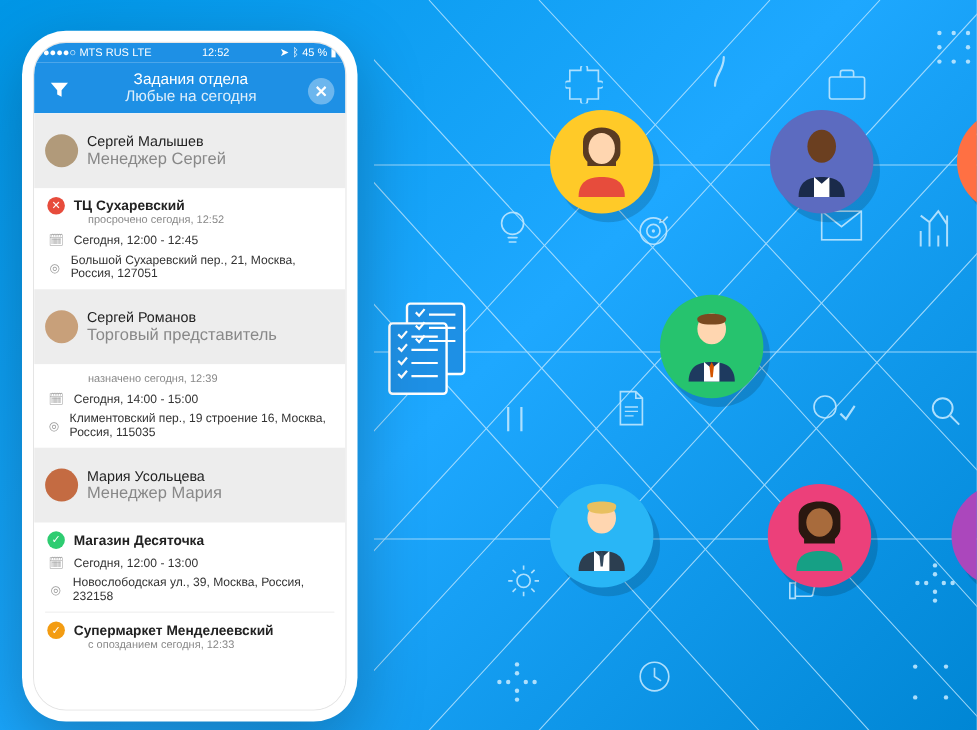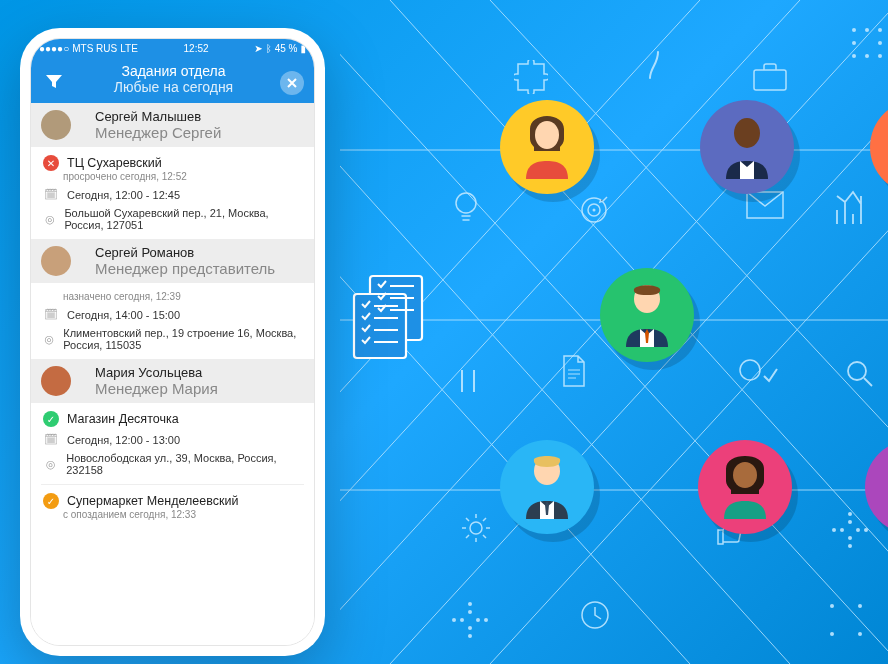--- a/index.html
+++ b/index.html
@@ -10,33 +10,33 @@
 .phone-inset{flex:1;background:#fff;border-radius:30px;overflow:hidden;display:flex;flex-direction:column;border:1px solid #e5e5e5}
 .statusbar{height:18px;background:#1e90e5;color:#fff;display:flex;align-items:center;justify-content:space-between;font-size:10px;padding:0 8px}
 .sb-left,.sb-right{display:flex;align-items:center;gap:3px}
 .header{background:#1e90e5;color:#fff;display:flex;align-items:flex-end;justify-content:space-between;padding:6px 10px 8px 10px}
 .header .title-wrap{text-align:center;flex:1}
 .header .title{font-size:14px;font-weight:400}
 .header .subtitle{font-size:14px;opacity:.85}
 .icon-btn{width:26px;height:26px;display:flex;align-items:center;justify-content:center;cursor:pointer}
 .close-btn{width:24px;height:24px;border-radius:50%;background:rgba(255,255,255,.35);display:flex;align-items:center;justify-content:center;cursor:pointer}
 .list{flex:1;background:#fff;overflow:hidden;font-size:12px}
-.manager{background:#ededed;padding:6px 10px;display:flex;align-items:center;gap:24px}
+.manager{background:#ededed;padding:18px 10px;display:flex;align-items:center;gap:8px}
 .avatar{width:30px;height:30px;border-radius:50%;background:#999;flex-shrink:0;overflow:hidden}
 .manager .m-name{font-weight:500;font-size:13px;color:#222}
 .manager .m-role{font-size:15px;color:#888}
 .task{padding:8px 10px 8px 12px}
 .task-head{display:flex;align-items:center;gap:8px;position:relative}
 .status-dot{width:16px;height:16px;border-radius:50%;flex-shrink:0;display:flex;align-items:center;justify-content:center;font-size:10px;color:#fff}
 .status-red{background:#e74c3c}
 .status-blue{border:2px solid #1e90e5;background:#fff}
 .status-green{background:#2ecc71}
 .status-amber{background:#f39c12}
-.task-title{font-weight:400;font-size:12.5px;color:#222;flex:1}
-.task-sub{font-size:10px;color:#888;margin-left:20px}
+.task-title{font-weight:700;font-size:12.5px;color:#222;flex:1}
+.task-sub{font-size:10px;color:#888;margin-left:37px}
 .task-line{display:flex;align-items:center;gap:8px;margin-top:6px;font-size:11px;color:#333}
 .task-line .ico{width:16px;display:flex;justify-content:center;color:#999}
 .call-icon{position:absolute;right:0;top:0;color:#777}
 .divider{height:1px;background:#eee;margin:0 10px}
 .people{position:absolute;left:340px;right:0;top:0;bottom:0;pointer-events:none}
 .people svg.grid{position:absolute;inset:0}
 .avatar-big{position:absolute;width:94px;height:94px;border-radius:50%;display:flex;align-items:center;justify-content:center;box-shadow:6px 8px 0 rgba(0,0,0,.15)}
 .avatar-big svg{width:54px;height:64px}
 .av1{background:#ffca28;left:160px;top:100px}
 .av2{background:#5c6bc0;left:360px;top:100px}
@@ -280,21 +280,21 @@
     <div class="task-line">
             <span class="ico">◎</span>
             <span>Большой Сухаревский пер., 21, Москва, Россия, 127051</span>
           </div>
   </div>
 
   <div class="manager">
     <div class="avatar" style="background:#c8a07a"></div>
     <div>
       <div class="m-name">Сергей Романов</div>
-      <div class="m-role">Менеджер представитель</div>
+      <div class="m-role">Торговый представитель</div>
     </div>
   </div>
 
   <div class="task">
     <div class="task-sub">назначено сегодня, 12:39</div>
     <div class="task-line">
             <span class="ico">🗓</span>
             <span>Сегодня, 14:00 - 15:00</span>
           </div>
     <div class="task-line">

